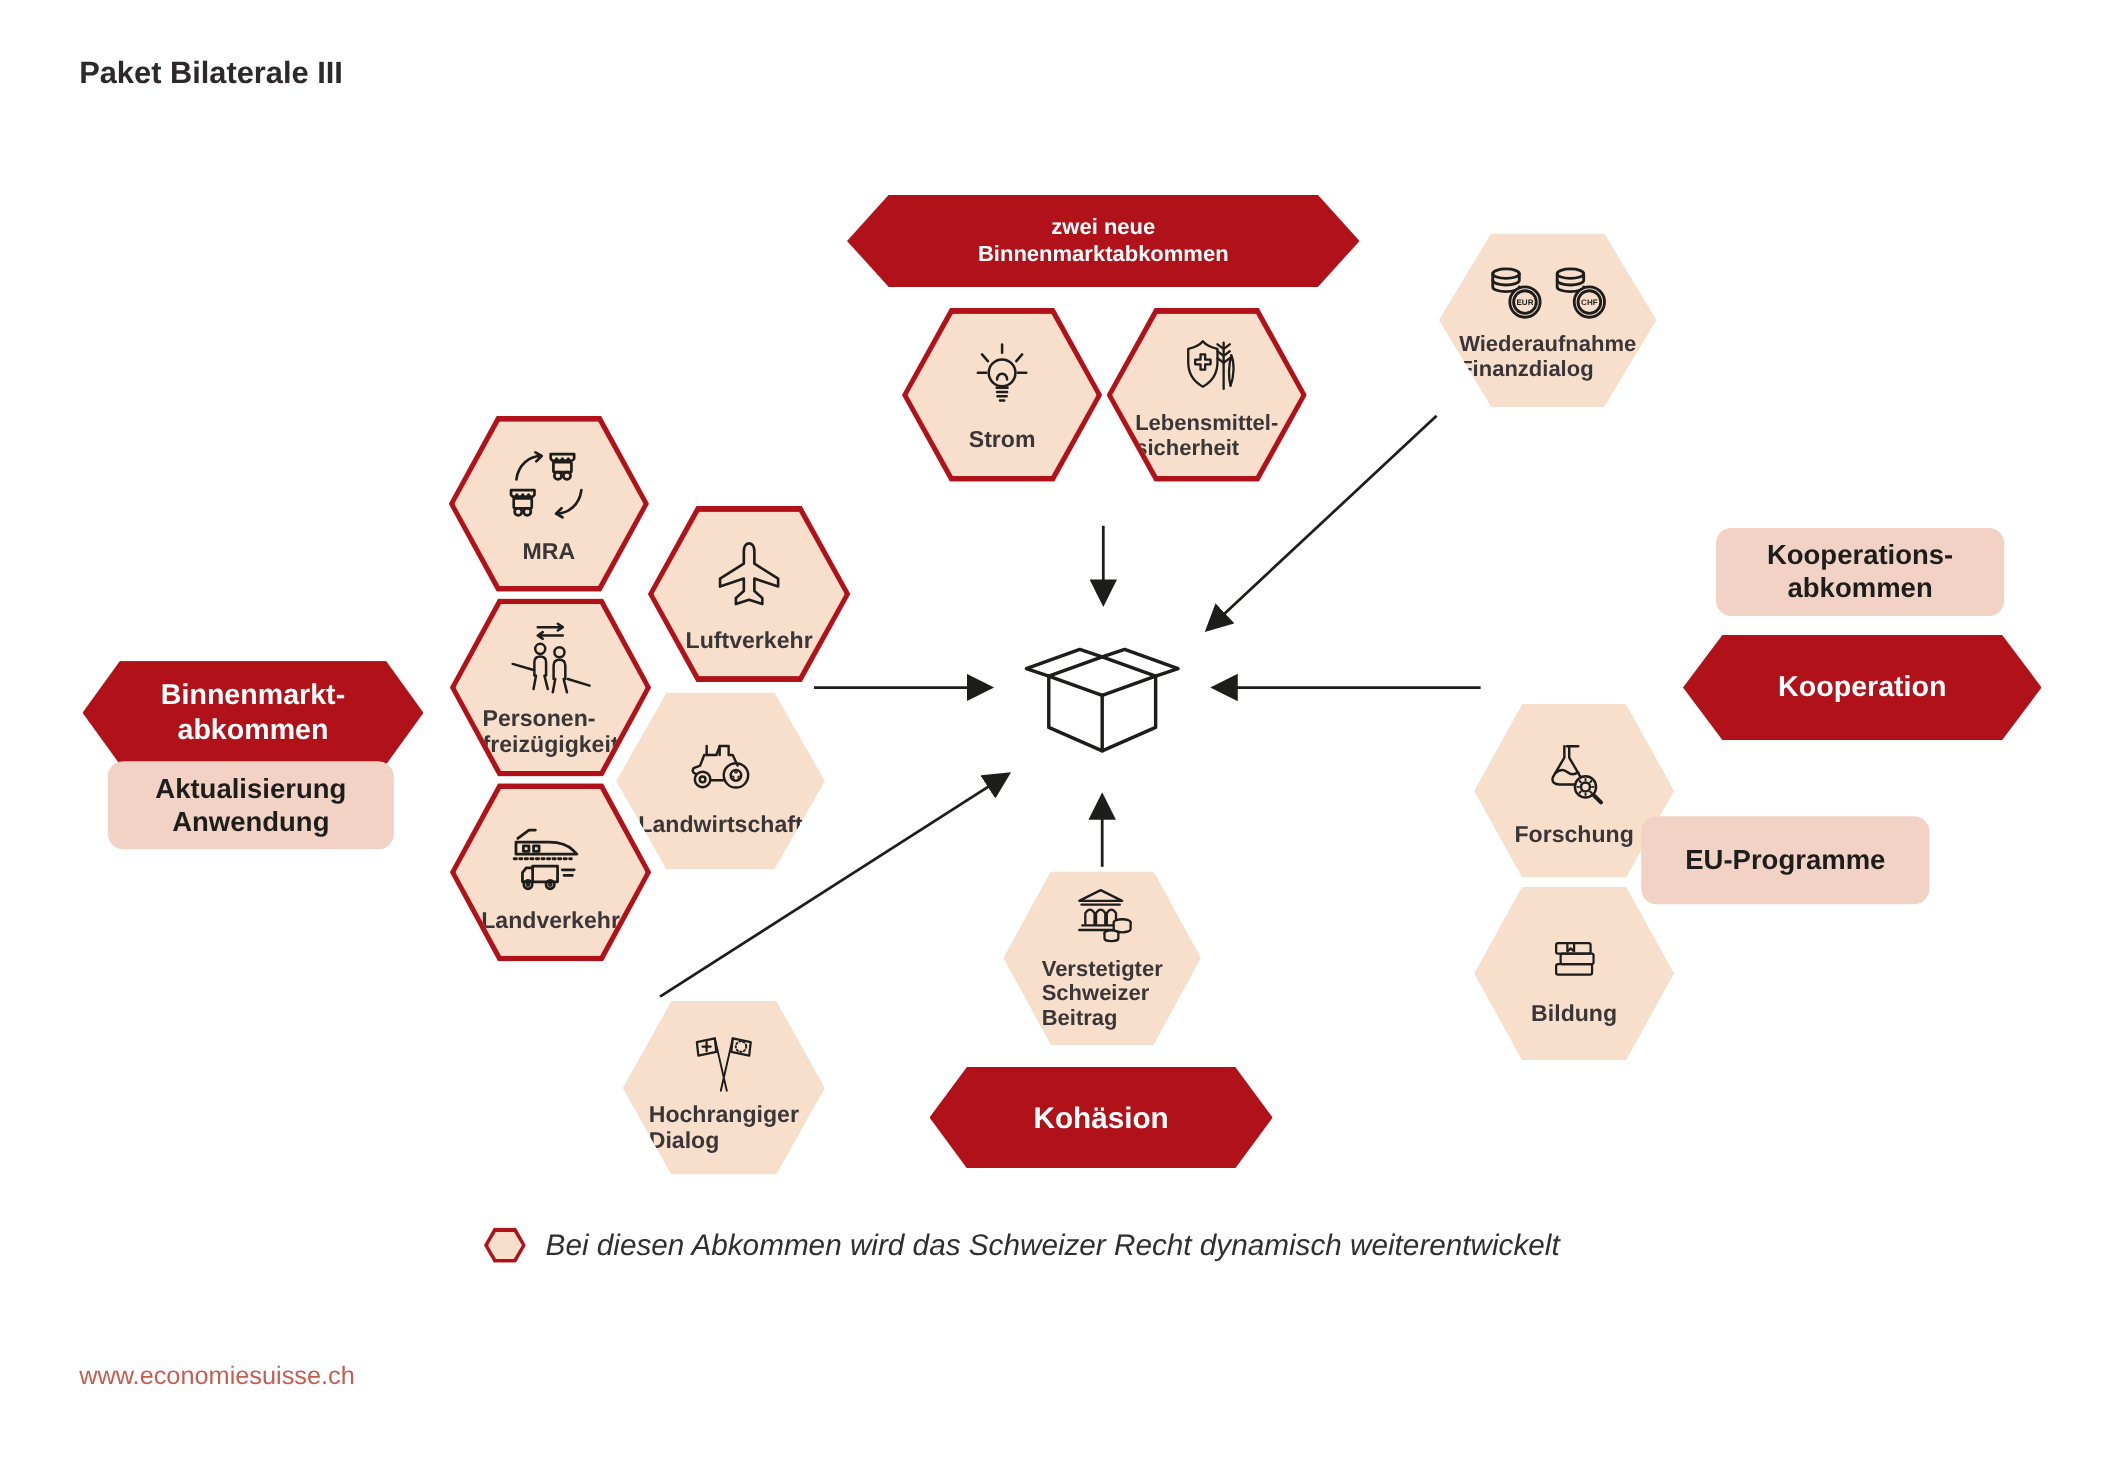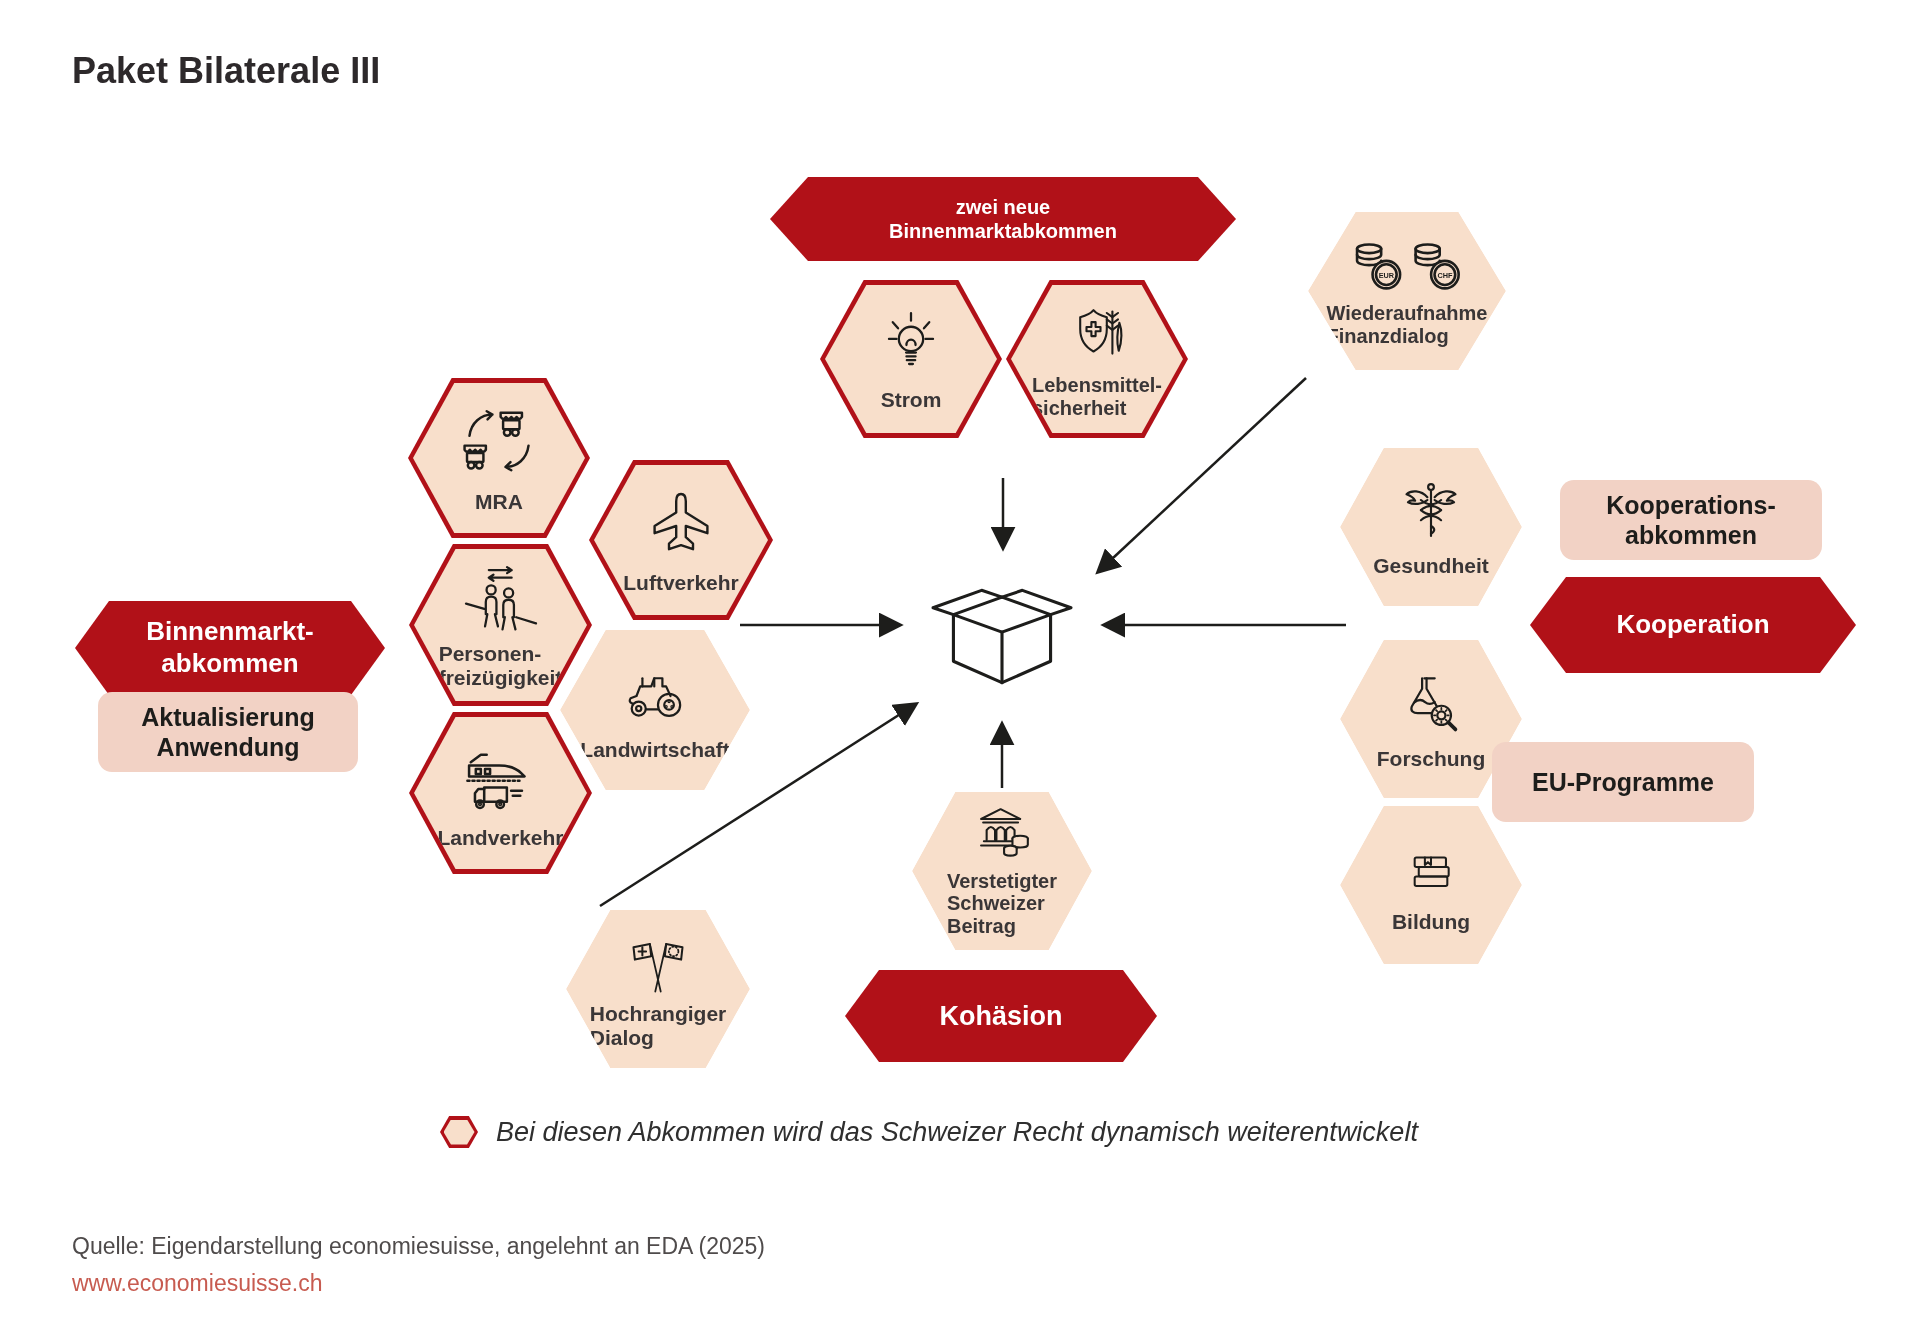--- a/index.html
+++ b/index.html
@@ -6,21 +6,21 @@
     --red:#b11118;
     --hexfill:#f8dfcb;
     --boxfill:#f2d2c5;
     --ink:#1d1d1b;
     --lbl:#3a3637;
   }
   html,body{margin:0;padding:0;background:#fff;}
   body{font-family:"Liberation Sans",sans-serif;}
   .canvas{position:relative;width:1920px;height:1333px;background:#fff;overflow:hidden;}
 
-  .title{position:absolute;left:72px;top:50px;font-size:36px;font-weight:700;color:#2d292b;letter-spacing:0;}
+  .title{position:absolute;left:72px;top:50px;font-size:28px;font-weight:700;color:#2d292b;letter-spacing:0;}
 
   .hex{position:absolute;clip-path:polygon(24% 0,76% 0,100% 50%,76% 100%,24% 100%,0 50%);}
   .hex .in{position:absolute;inset:0;clip-path:inherit;background:var(--hexfill);
            display:flex;flex-direction:column;align-items:center;justify-content:center;gap:5px;}
   .hex.bordered{background:var(--red);}
   .hex.bordered .in{inset:5px;}
   .hex .lbl{font-weight:700;font-size:21px;color:var(--lbl);white-space:pre-line;line-height:1.12;}
   .hex .lbl.sm{font-size:20px;}
   .hex svg{display:block;}
 
@@ -258,38 +258,20 @@
         </g>
       </svg>
       <div class="lbl sm">Verstetigter
 Schweizer
 Beitrag</div>
     </div>
   </div>
 
   <div class="banner" style="left:845px;top:970px;width:312px;height:92px;--pt:34px;font-size:27px;">Kohäsion</div>
 
-  <div class="hex" style="left:1340px;top:448px;width:182px;height:158px;">
-    <div class="in">
-      <svg width="86" height="72" viewBox="0 0 100 100">
-        <g class="ic" stroke-width="3">
-          <circle cx="50" cy="14" r="4"></circle>
-          <path d="M50 20 V82"></path>
-          <path d="M45 28 C36 18 22 18 16 24 C22 26 26 29 28 33 C24 32 20 33 18 35 C26 39 38 38 45 32"></path>
-          <path d="M55 28 C64 18 78 18 84 24 C78 26 74 29 72 33 C76 32 80 33 82 35 C74 39 62 38 55 32"></path>
-          <path d="M36 32 Q50 44 64 32"></path>
-          <path d="M64 46 Q50 34 36 46"></path>
-          <path d="M36 46 Q50 58 64 46"></path>
-          <path d="M64 60 Q50 48 36 60"></path>
-          <path d="M50 68 q9 5 0 11"></path>
-        </g>
-      </svg>
-      <div class="lbl">Gesundheit</div>
-    </div>
-  </div>
 
   <div class="hex" style="left:1340px;top:640px;width:182px;height:158px;">
     <div class="in">
       <svg width="86" height="74" viewBox="0 0 100 100">
         <g class="ic" stroke-width="3">
           <path d="M41 14 h14"></path>
           <path d="M44 14 v14 L58 52 c2 6 -2 9 -8 9 H32 c-6 0 -10 -3 -8 -9 L38 28 V14"></path>
           <path d="M27 47 q8 -7 15 -1 q6 5 13 0"></path>
           <circle cx="64" cy="64" r="13" fill="#f8dfcb"></circle>
           <circle cx="64" cy="64" r="5.5"></circle>
@@ -321,17 +303,16 @@
   <div class="pinkbox" style="left:1492px;top:742px;width:262px;height:80px;">EU-Programme</div>
 
   <div class="legend-row">
     <div class="hex bordered legend-hex">
       <div class="in" style="inset:3.5px;"></div>
     </div>
     <div class="legend-text">Bei diesen Abkommen wird das Schweizer Recht dynamisch weiterentwickelt</div>
   </div>
 
   <div class="source">
-    <div>Quelle: Eigendarstellung economiesuisse, angelehnt an EDA (2025)</div>
     <a href="#">www.economiesuisse.ch</a>
   </div>
 
 </div>
 
 </body></html>

